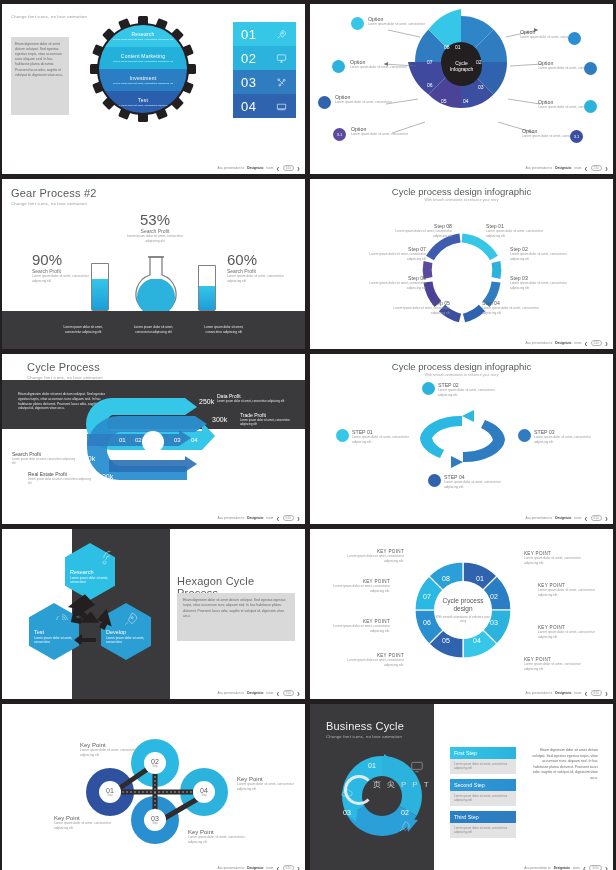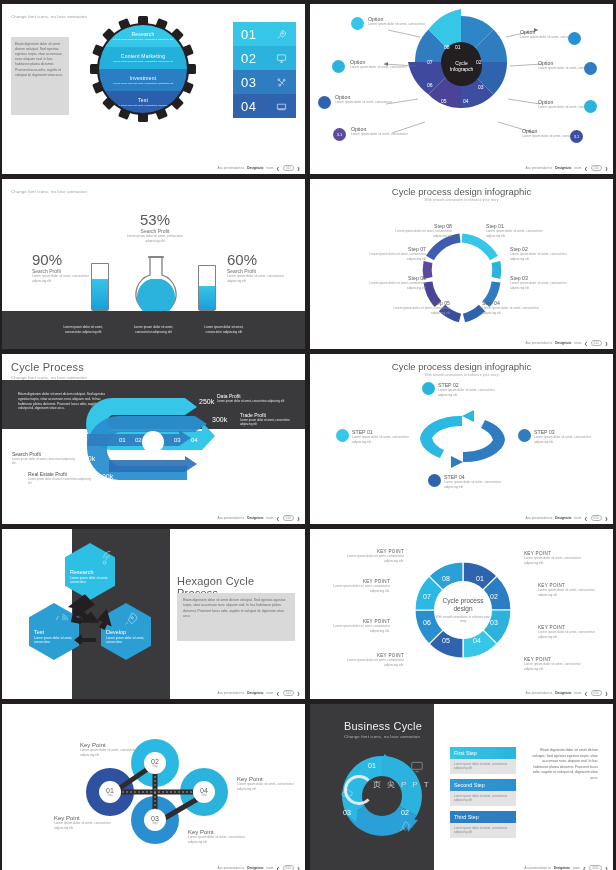--- a/index.html
+++ b/index.html
@@ -335,20 +335,21 @@
         <b>Designtuto</b>
         <span>team</span>
       <span class="arw">❮</span>
       <span class="pg">2/10</span>
       <span class="arw">❯</span>
     </div>
   </div>
 
   <div class="slide s3">
     <div style="padding:8px 9px">
+      <div class="s-title">Gear Process #2</div>
       <div class="s-sub">Change font icons, no lose animation</div>
     </div>
 
     <div style="position:absolute;left:30px;top:72px;width:58px">
       <div class="pct">90%</div>
       <div class="pct-l">Search Profit</div>
       <div class="tiny">Lorem ipsum dolor sit amet, consectetur adipiscing elit</div>
     </div>
 
     <div style="position:absolute;left:118px;top:32px;width:70px;text-align:center">
@@ -438,21 +439,21 @@
       <span>Ava presentation to </span>
         <b>Designtuto</b>
         <span>team</span>
       <span class="arw">❮</span>
       <span class="pg">4/10</span>
       <span class="arw">❯</span>
     </div>
   </div>
 
   <div class="slide s5">
-    <div style="padding:7px 9px 0">
+    <div style="padding:7px 25px 0">
       <div class="s-title">Cycle Process</div>
       <div class="s-sub">Change font icons, no lose animation</div>
     </div>
     <div class="band-dark"></div>
 
     <div class="tiny-w" style="position:absolute;left:16px;top:38px;width:92px;font-size:3.3px">Etiam dignissim dolor sit amet dictum volutpat. Sed egestas egestas turpis, vitae accumsan nunc aliquam sed. In hac habitasse platea dictumst. Praesent lacus odio, sagittis et volutpat id, dignissim vitae arcu.</div>
 
     <svg style="position:absolute;left:65px;top:32px" width="180" height="110" viewBox="0 0 180 110">
       <path d="M118 12 L45 12 A26 26 0 0 0 45 64 L135 64 L148 50 L135 36 L135 45 L45 45 A9 9 0 0 1 45 29 L118 29 L130 21 Z" fill="#35c6e8"></path>
       <path d="M128 30 L52 30 A32 32 0 0 0 52 94 L120 94 L120 80 L52 80 A18 18 0 0 1 52 46 L128 46 L140 38 Z" fill="#2a8fd0" opacity=".95"></path>
@@ -734,21 +735,21 @@
       <span class="arw">❮</span>
       <span class="pg">9/10</span>
       <span class="arw">❯</span>
     </div>
   </div>
 
   <div class="slide s10">
     <div class="left"></div>
     <div class="right"></div>
 
-    <div style="position:absolute;left:34px;top:16px;width:104px">
+    <div style="position:absolute;left:16px;top:16px;width:104px">
       <div class="s-title" style="color:#f0f0f0">Business Cycle</div>
       <div class="s-sub" style="color:#b9b9b9">Change font icons, no lose animation</div>
     </div>
 
     <svg style="position:absolute;left:22px;top:42px" width="100" height="100" viewBox="0 0 100 100">
       <g transform="translate(50,50)">
         <path d="M0 -40 A40 40 0 0 1 34.6 20 L17.3 10 A20 20 0 0 0 0 -20 Z" fill="#2bb3dd"></path>
         <path d="M34.6 20 A40 40 0 0 1 -34.6 20 L-17.3 10 A20 20 0 0 0 17.3 10 Z" fill="#2a9fd8"></path>
         <path d="M-34.6 20 A40 40 0 0 1 0 -40 L0 -20 A20 20 0 0 0 -17.3 10 Z" fill="#2bb8e2"></path>
         <polygon points="2,-42 14,-34 2,-28" fill="#2bb3dd"></polygon>

